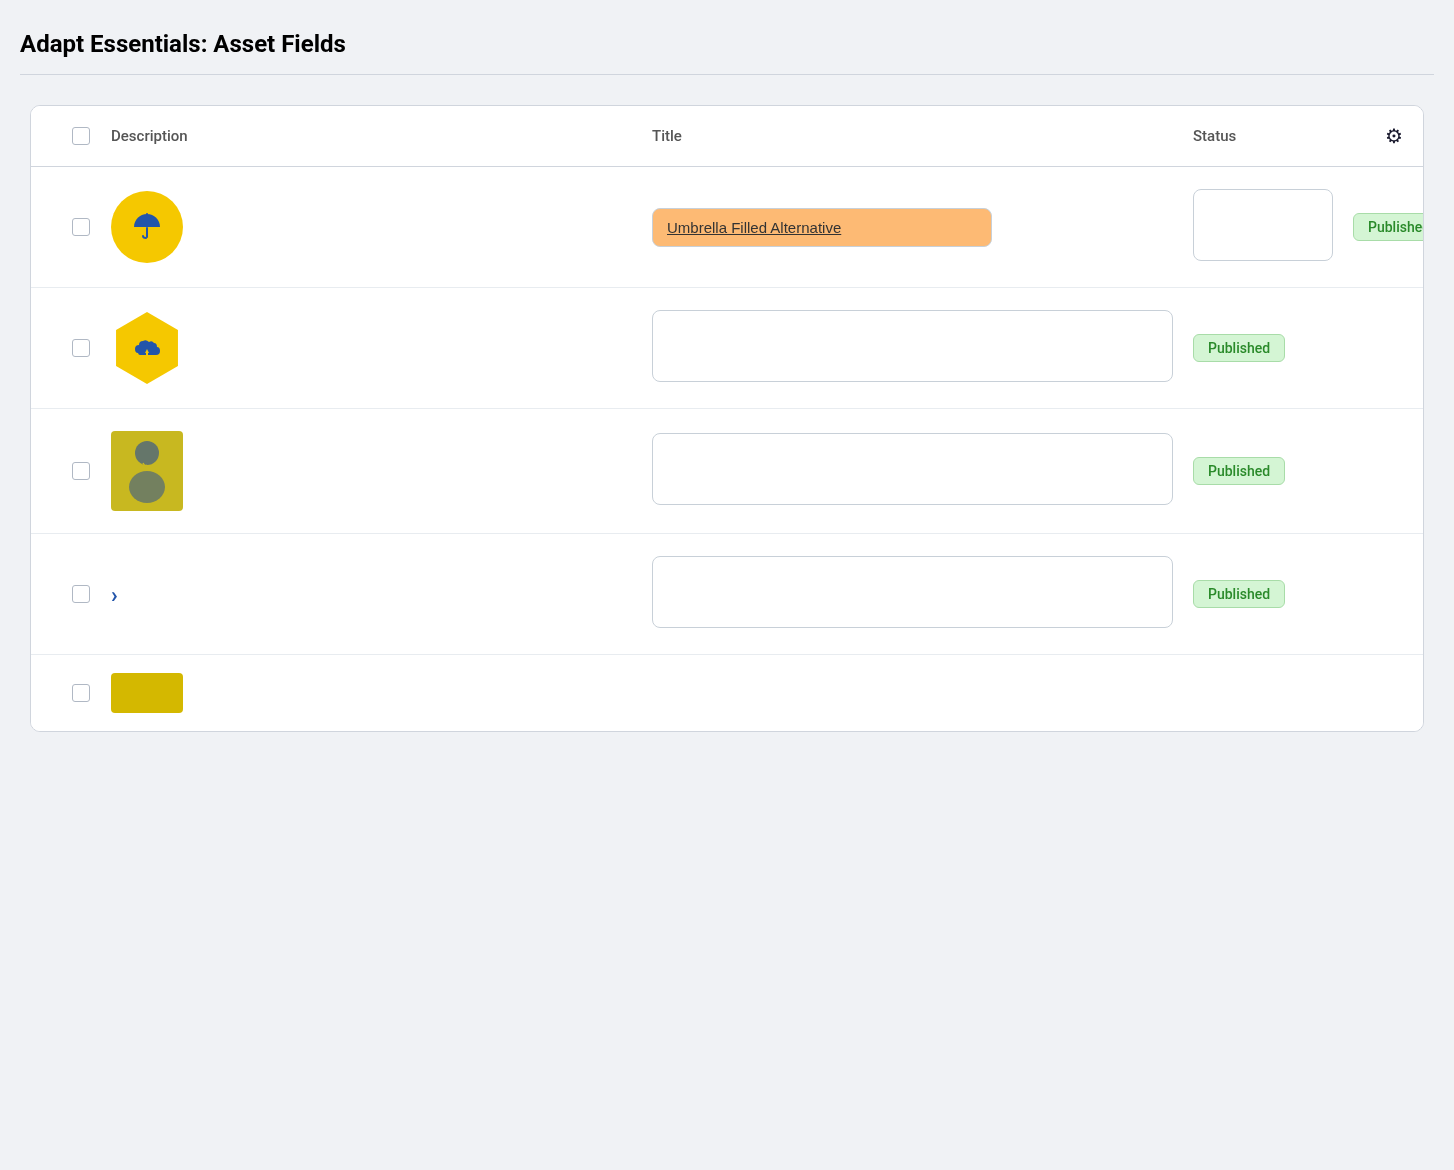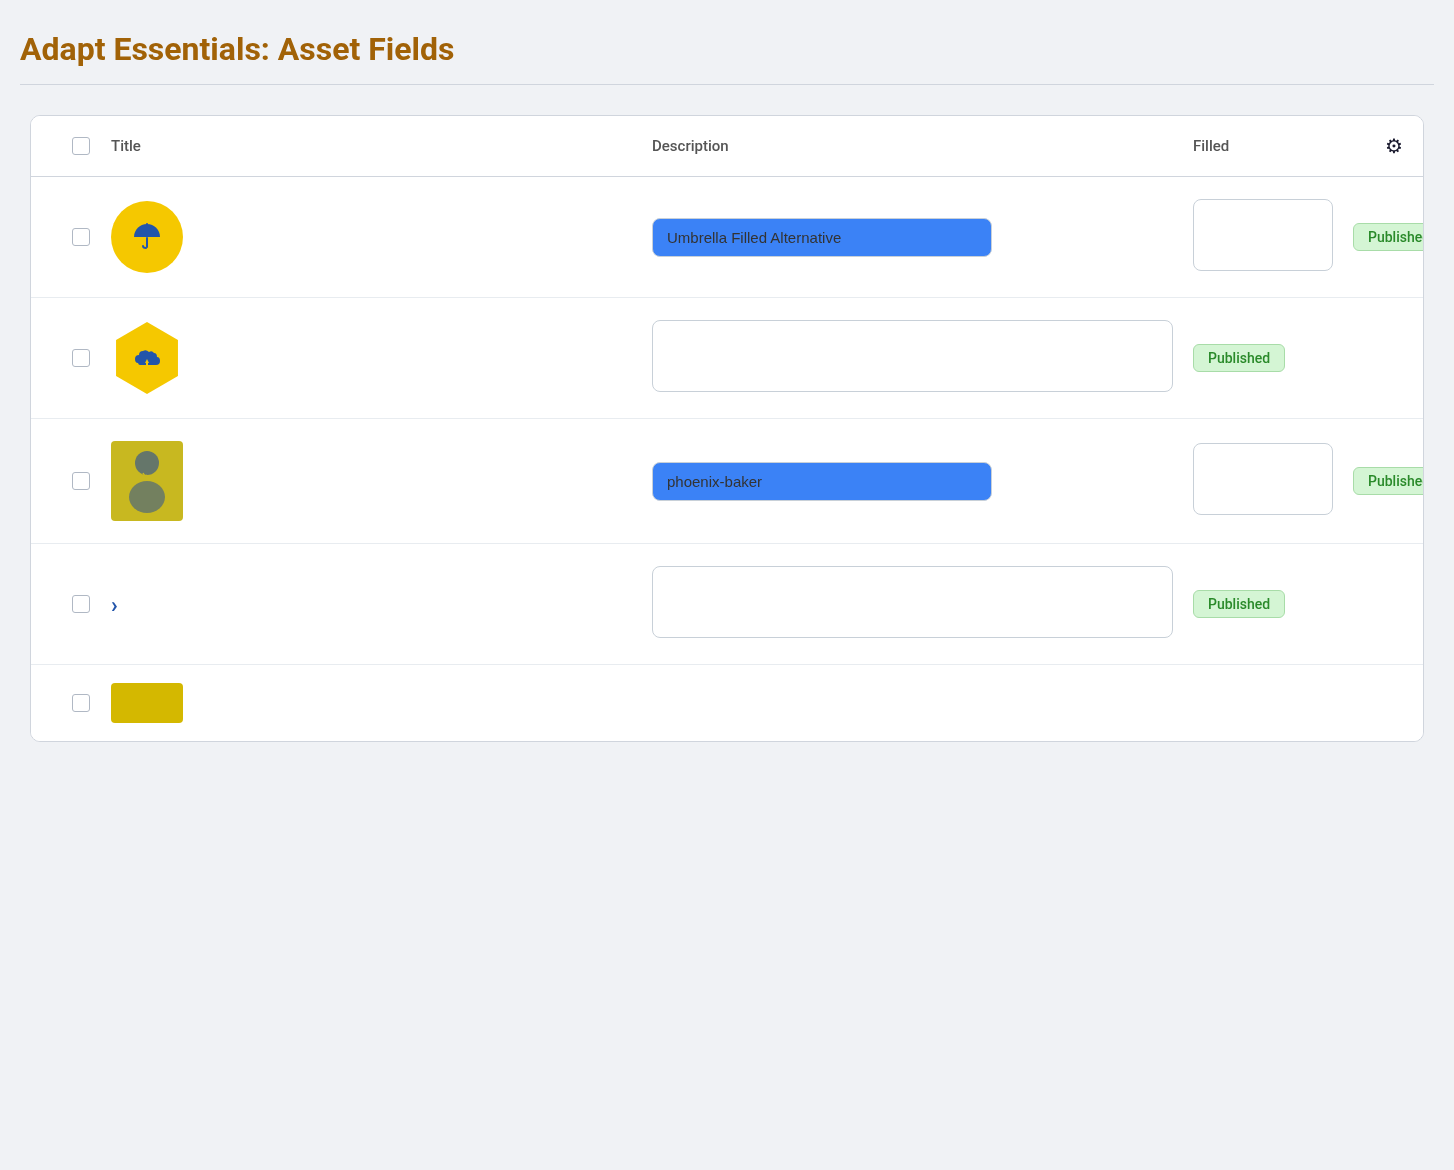--- a/index.html
+++ b/index.html
@@ -7,23 +7,23 @@
       background: #f0f2f5;
       font-family: -apple-system, BlinkMacSystemFont, 'Segoe UI', Roboto, sans-serif;
       color: #1a1a2e;
     }
     .page-wrapper {
       background: #f0f2f5;
       min-height: 1170px;
       padding: 30px 20px;
     }
     .page-title {
-      font-size: 32px;
+      font-size: 24px;
       font-weight: 700;
-      color: #a16207;
+      color: #000000;
       margin-bottom: 16px;
     }
     .title-divider {
       border: none;
       border-top: 1.5px solid #d0d5dd;
       margin-bottom: 30px;
     }
     .table-container {
       background: #fff;
       border: 1.5px solid #d0d5dd;
@@ -111,21 +111,22 @@
     }
     .title-input {
       border: 1.5px solid #c8d0d8;
       border-radius: 8px;
       padding: 10px 14px;
       font-size: 15px;
       color: #333;
       width: 100%;
       max-width: 340px;
       outline: none;
-      background: #3b82f6;
+      background: #fdba74;
+      text-decoration: underline;
     }
     .description-textarea {
       border: 1.5px solid #c8d0d8;
       border-radius: 8px;
       padding: 10px 14px;
       font-size: 14px;
       color: #333;
       width: 100%;
       height: 72px;
       resize: none;
@@ -170,23 +171,23 @@
 <div class="page-wrapper">
   <h1 class="page-title">Adapt Essentials: Asset Fields</h1>
   <hr class="title-divider">
 
   <div class="table-container">
 
     <div class="table-header">
       <div class="header-checkbox">
         <div class="checkbox"></div>
       </div>
+      <div class="table-header-cell">Description</div>
       <div class="table-header-cell">Title</div>
-      <div class="table-header-cell">Description</div>
-      <div class="table-header-cell">Filled</div>
+      <div class="table-header-cell">Status</div>
       <div class="gear-icon">⚙</div>
     </div>
 
     <div class="table-row">
       <div class="checkbox-wrapper">
         <div class="checkbox"></div>
       </div>
       <div class="col-asset">
         <div class="icon-circle">
           <svg width="38" height="38" viewBox="0 0 38 38" fill="none" xmlns="http://www.w3.org/2000/svg">
@@ -237,23 +238,20 @@
       </div>
       <div class="col-asset">
         <div class="person-placeholder">
           <svg width="60" height="72" viewBox="0 0 60 72" fill="none" xmlns="http://www.w3.org/2000/svg">
             <circle cx="30" cy="18" r="12" fill="#3a5a8a" opacity="0.7"></circle>
             <ellipse cx="30" cy="52" rx="18" ry="16" fill="#3a5a8a" opacity="0.6"></ellipse>
             <path d="M26 28 Q28 32 30 30" stroke="#c8b820" stroke-width="1.5" fill="none"></path>
           </svg>
         </div>
       </div>
-      <div class="col-title">
-        <input type="text" class="title-input" value="phoenix-baker" style="">
-      </div>
       <div class="col-desc">
         <textarea class="description-textarea" style=""></textarea>
       </div>
       <div class="col-status">
         <span class="status-badge">Published</span>
       </div>
       <div></div>
     </div>
 
     <div class="table-row">

